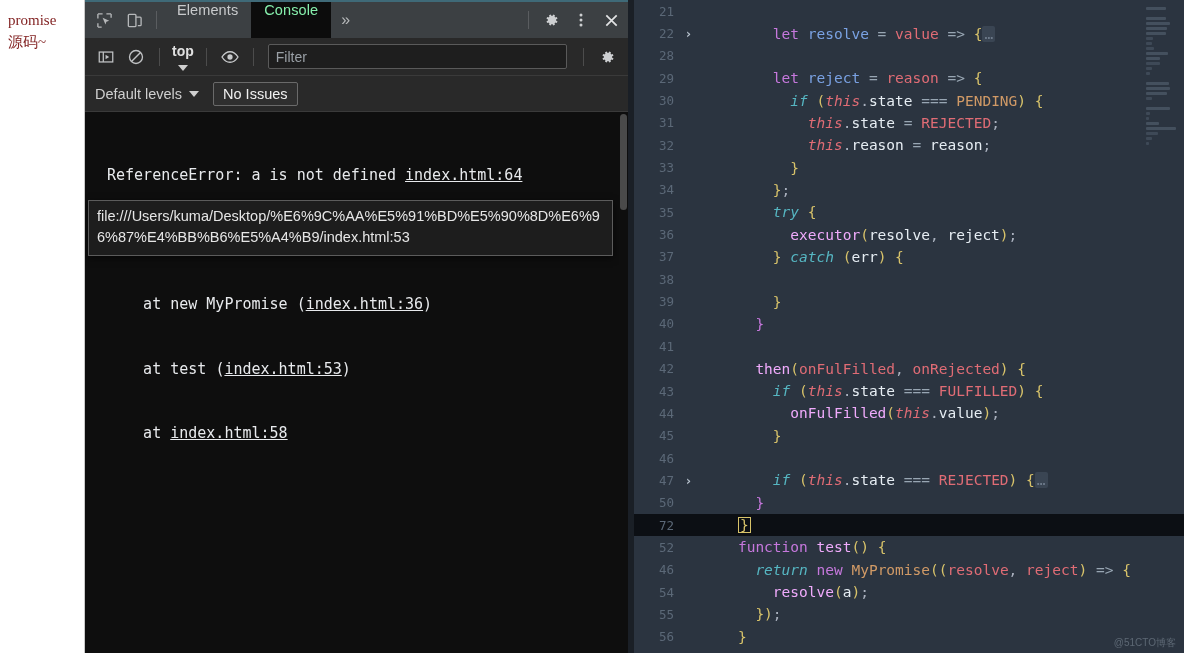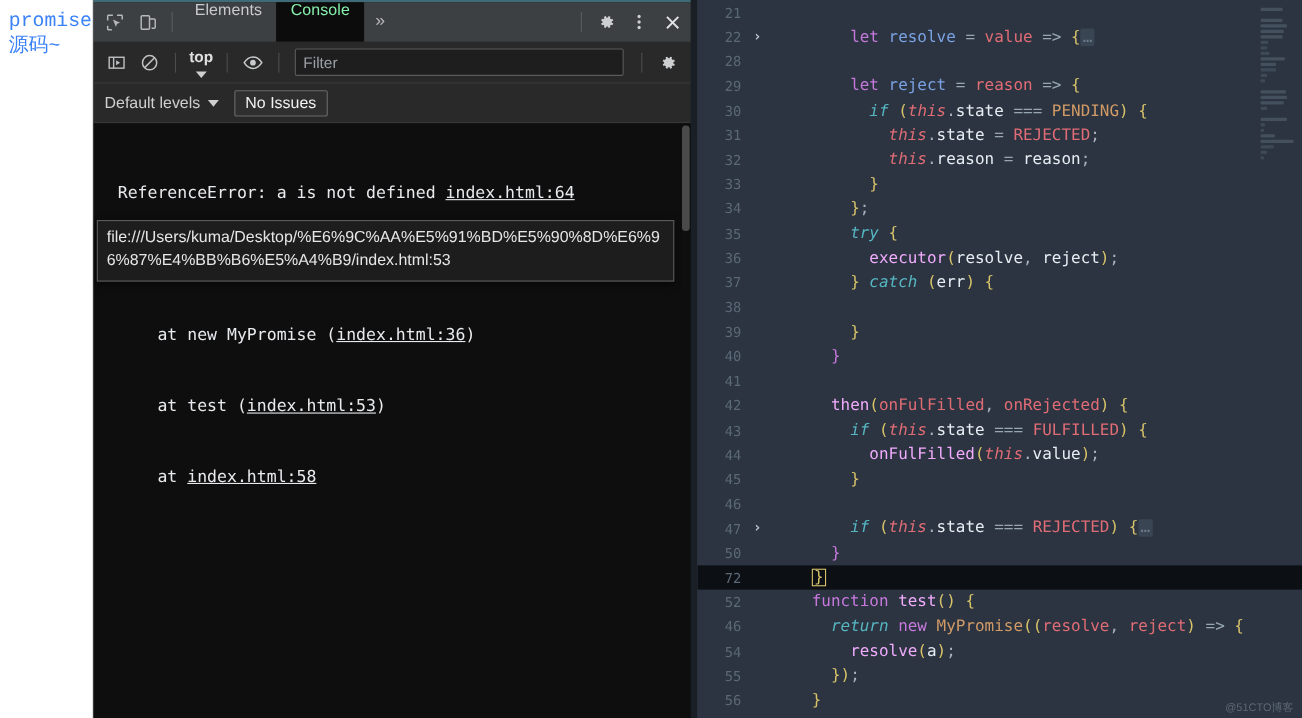--- a/index.html
+++ b/index.html
@@ -12,24 +12,24 @@
   #root { position: relative; width: 1184px; height: 653px; }
 
   
   .page-strip {
     position: absolute; left: 0; top: 0; width: 85px; height: 653px;
     background: #ffffff;
     border-right: 1px solid #c9c9c9;
   }
   .page-strip-text {
     padding: 9px 6px 0 8px;
-    font-size: 18px;
+    font-size: 15px;
     line-height: 22px;
-    color: #3b82f6;
-    font-family: Liberation Mono, monospace;
+    color: #7f1d1d;
+    font-family: Liberation Serif, serif;
     white-space: pre-line;
   }
 
   
   .devtools {
     position: absolute; left: 85px; top: 0; width: 543px; height: 653px;
     background: #242424;
     border-top: 2px solid #3f6a78;
     display: flex; flex-direction: column;
   }

